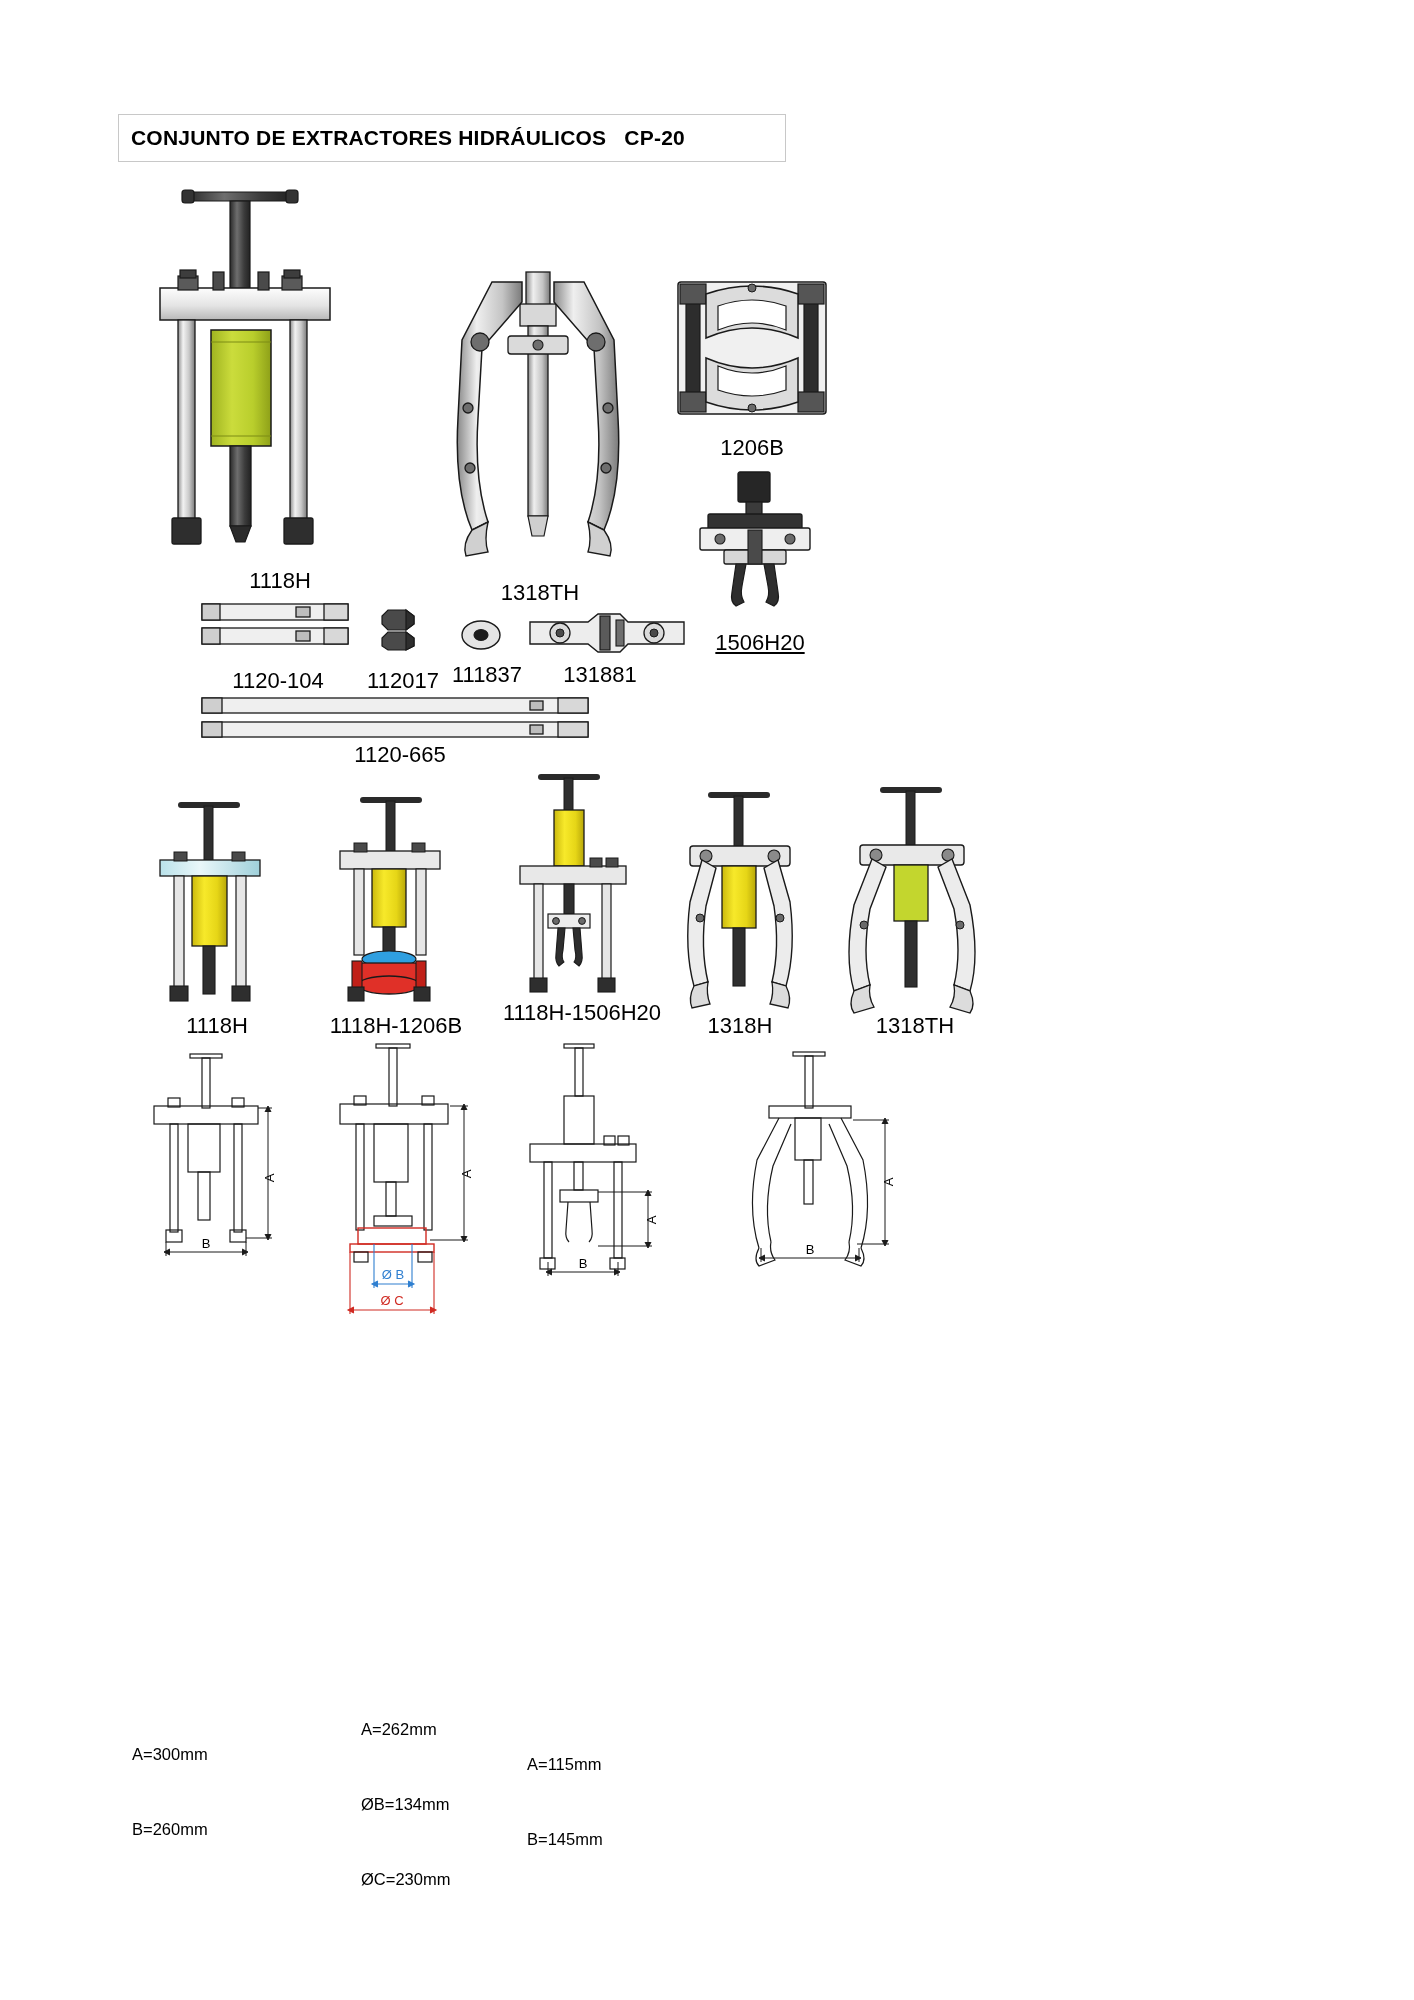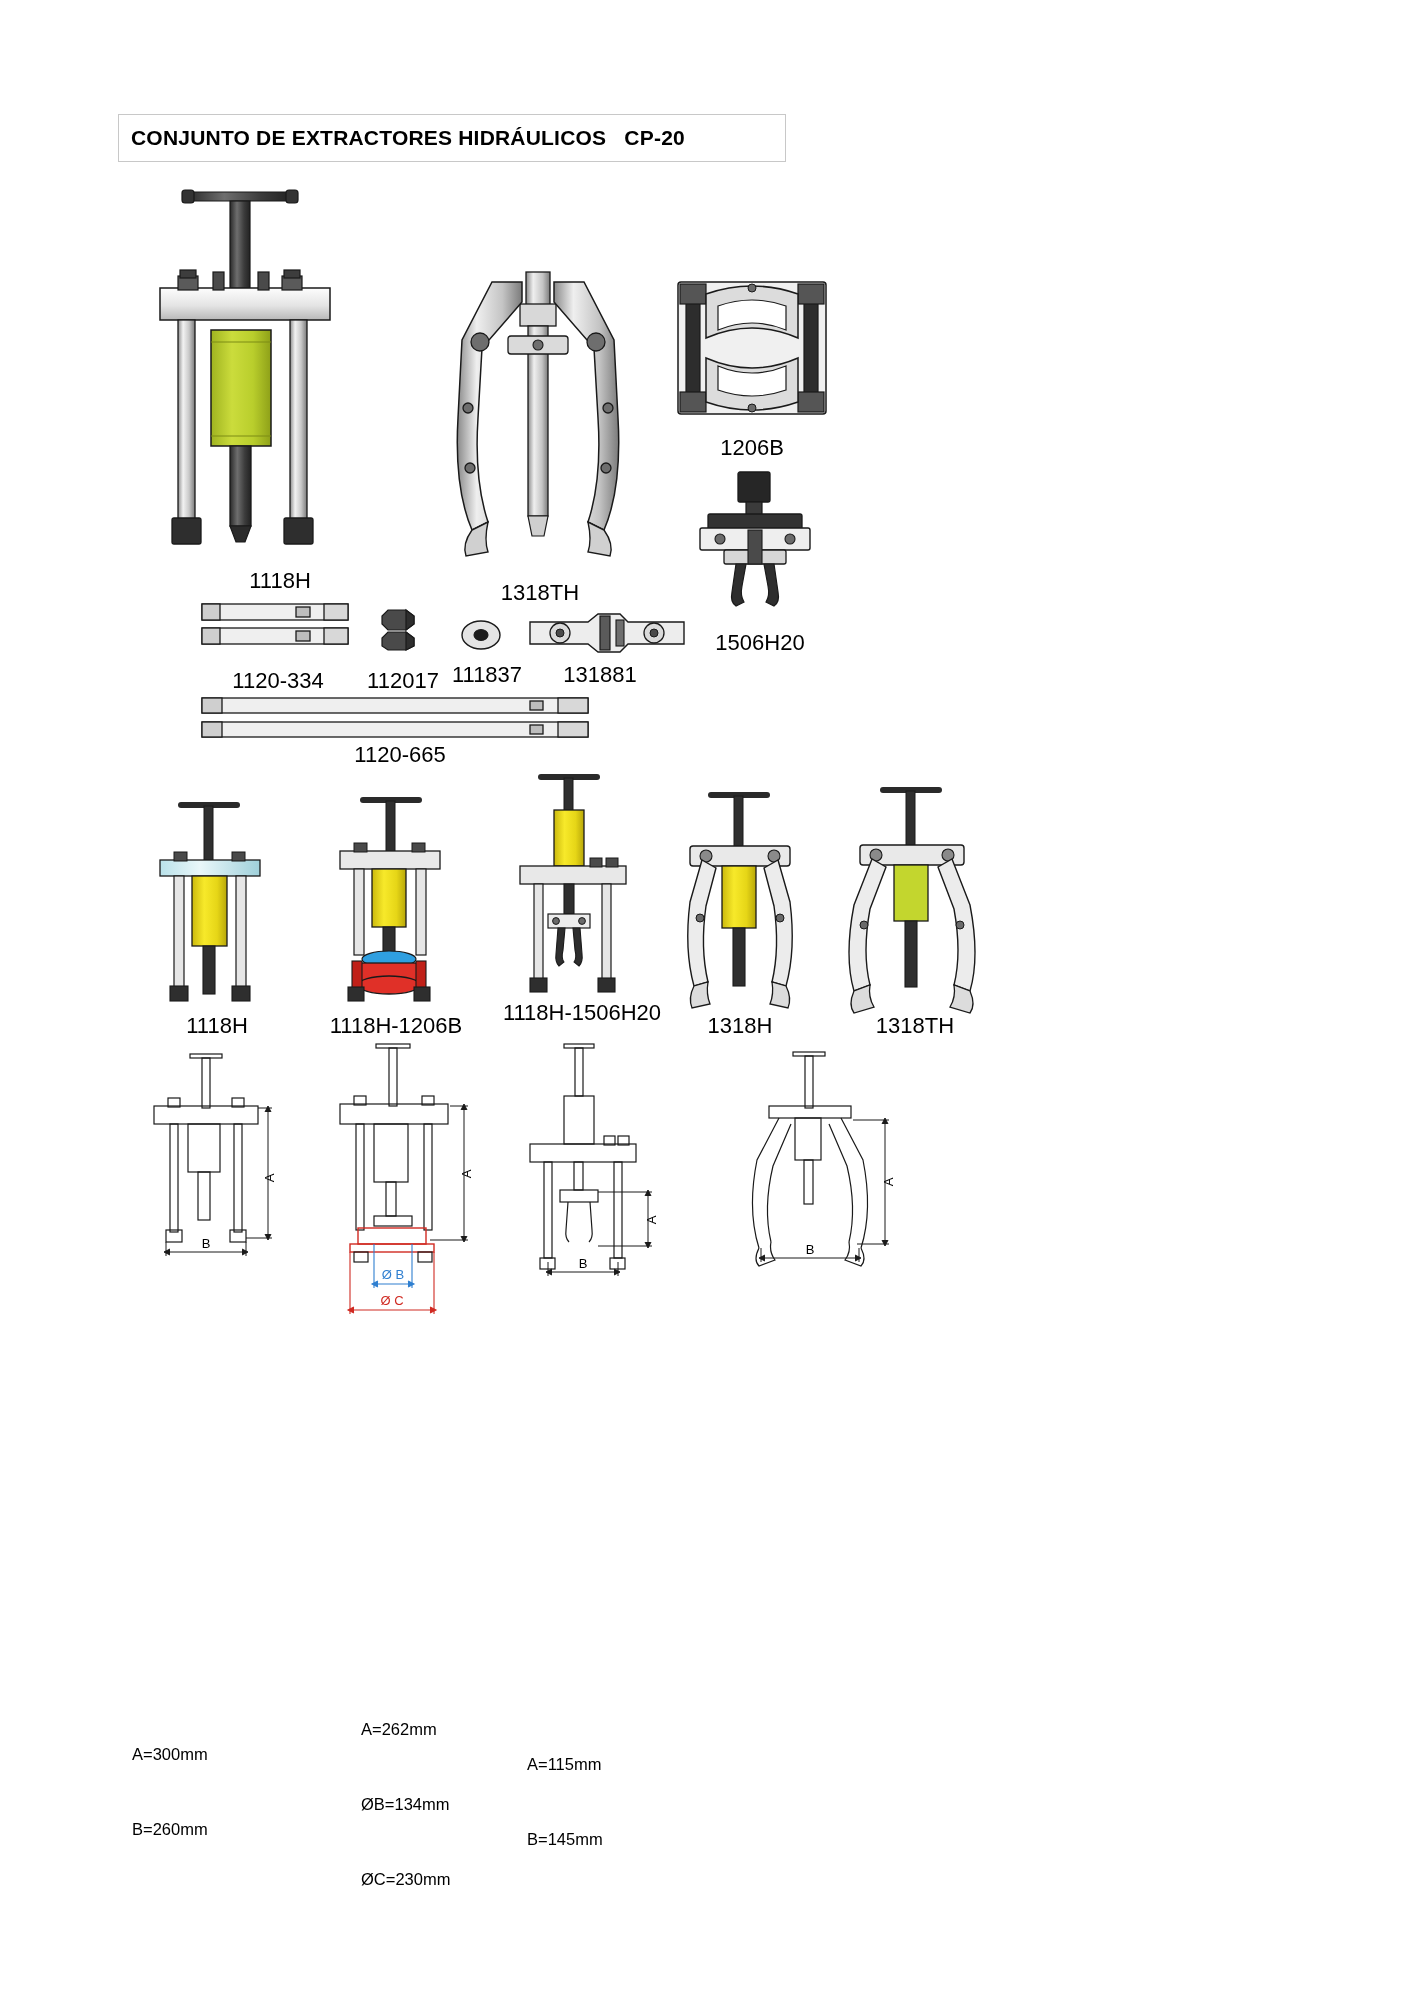--- a/index.html
+++ b/index.html
@@ -171,37 +171,37 @@
         <circle cx="26" cy="69" r="5"></circle>
           <circle cx="96" cy="69" r="5"></circle>
       </g>
       <rect x="30" y="80" width="62" height="14" rx="2" fill="#d6d6d6" stroke="#1a1a1a" stroke-width="1.3"></rect>
 
       <path d="M42,94 L38,122 Q36,132 42,136 L50,132 Q46,126 48,116 L52,94 Z" fill="#2e2e2e" stroke="#1a1a1a" stroke-width="1.2"></path>
       <path d="M80,94 L84,122 Q86,132 80,136 L72,132 Q76,126 74,116 L70,94 Z" fill="#2e2e2e" stroke="#1a1a1a" stroke-width="1.2"></path>
       <rect x="54" y="60" width="14" height="34" fill="#4a4a4a" stroke="#1a1a1a" stroke-width="1.1"></rect>
     </svg>
   </div>
-  <div class="cap" style="left:690px; top:630px; width:140px;">1506H20</div>
+  <div class="cap" style="left:690px; top:630px; width:140px;text-decoration:underline;">1506H20</div>
 
   <div class="fig" style="left:200px; top:600px;">
     <svg width="150" height="52" viewBox="0 0 150 52">
       <g stroke="#1a1a1a" stroke-width="1.3">
         <rect x="2" y="4" width="146" height="16" fill="#efefef"></rect>
         <rect x="2" y="28" width="146" height="16" fill="#efefef"></rect>
         <rect x="2" y="4" width="18" height="16" fill="#cfcfcf"></rect>
         <rect x="2" y="28" width="18" height="16" fill="#cfcfcf"></rect>
         <rect x="96" y="7" width="14" height="10" fill="#bdbdbd"></rect>
         <rect x="96" y="31" width="14" height="10" fill="#bdbdbd"></rect>
         <rect x="124" y="4" width="24" height="16" fill="#d8d8d8"></rect>
         <rect x="124" y="28" width="24" height="16" fill="#d8d8d8"></rect>
       </g>
     </svg>
   </div>
-  <div class="cap" style="left:198px; top:668px; width:160px;">1120-334</div>
+  <div class="cap" style="left:198px; top:668px; width:160px;">1120-104</div>
 
   <div class="fig" style="left:380px; top:606px;">
     <svg width="44" height="46" viewBox="0 0 44 46">
       <g stroke="#1a1a1a" stroke-width="1.2">
         <polygon points="8,4 26,4 34,10 34,18 26,24 8,24 2,18 2,10" fill="#4a4a4a"></polygon>
         <polygon points="8,26 26,26 34,32 34,40 26,44 8,44 2,40 2,32" fill="#4a4a4a"></polygon>
         <polygon points="26,4 34,10 34,18 26,24" fill="#2e2e2e"></polygon>
         <polygon points="26,26 34,32 34,40 26,44" fill="#2e2e2e"></polygon>
       </g>
     </svg>

